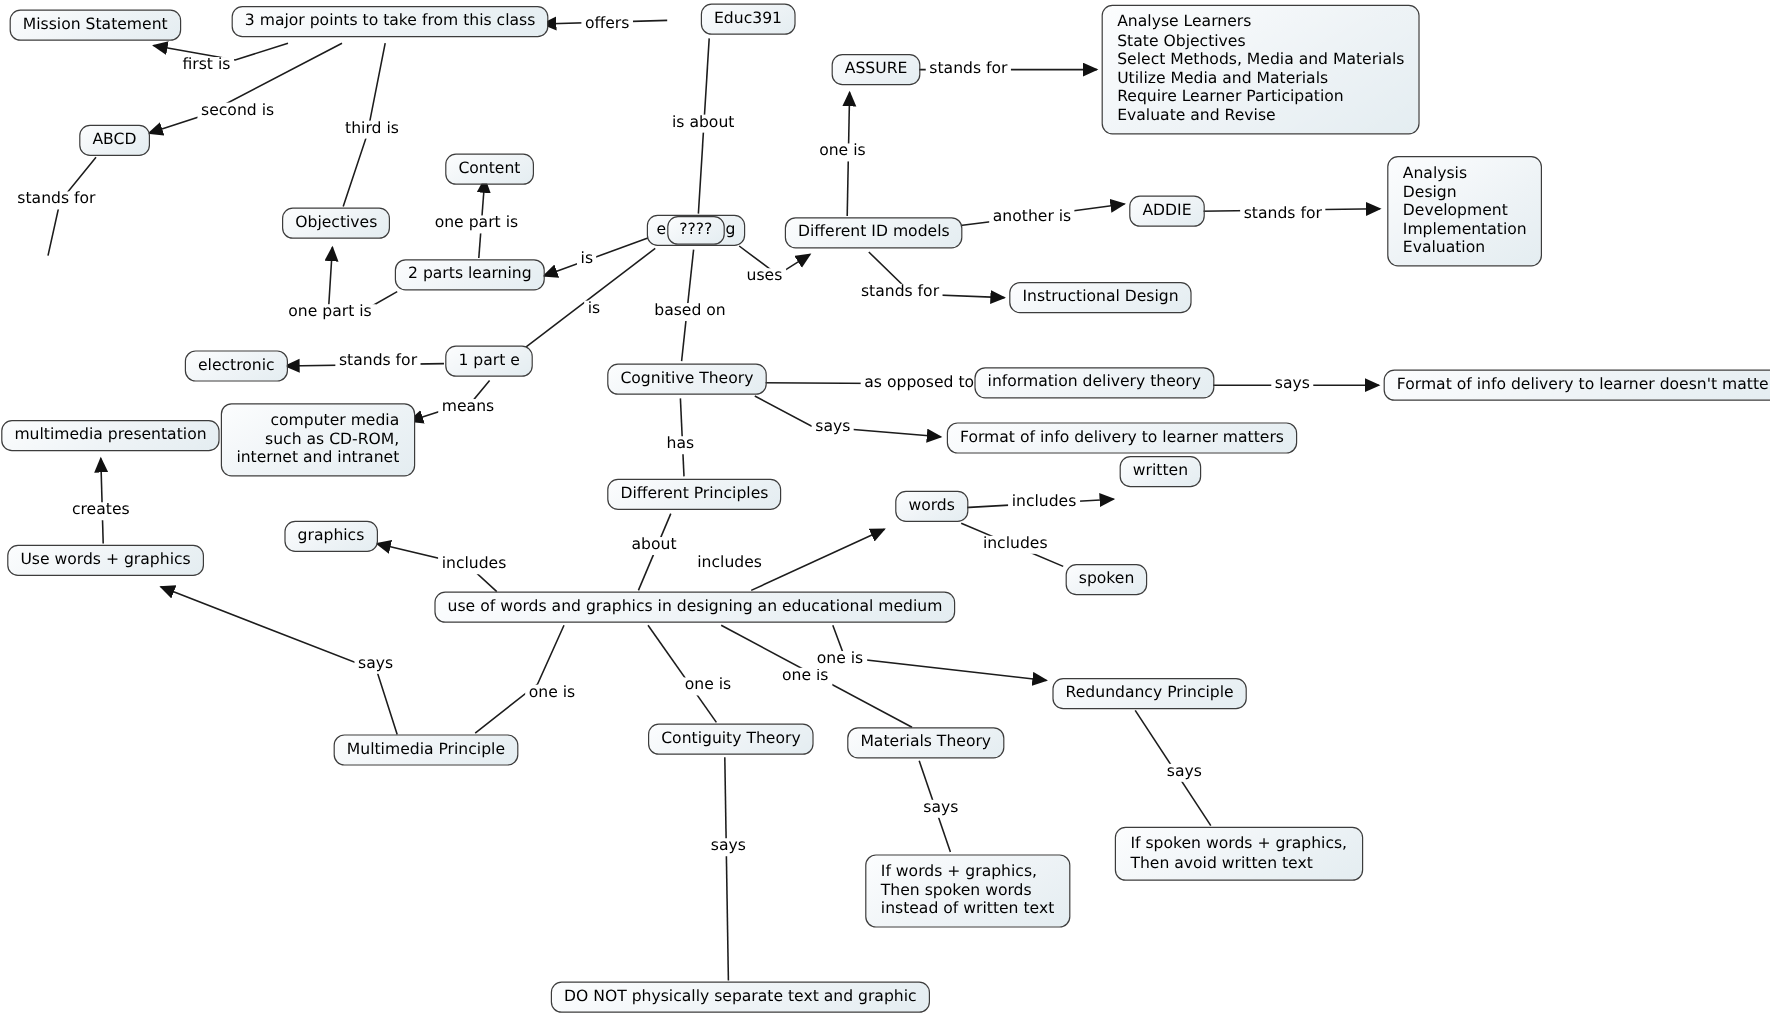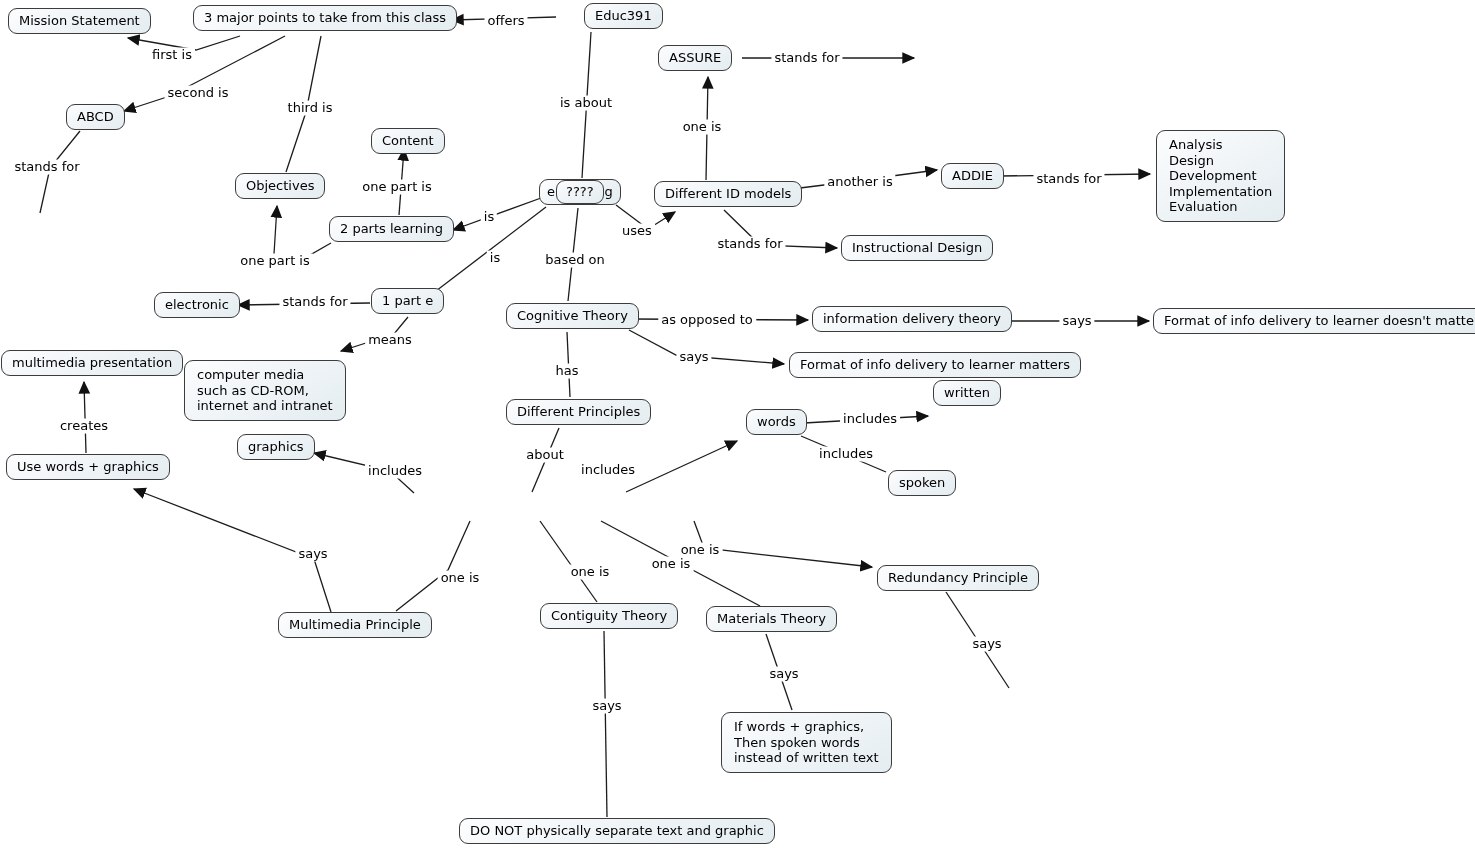--- a/index.html
+++ b/index.html
@@ -5,21 +5,21 @@
   html,body{margin:0;padding:0;background:#fff;}
   #canvas{position:relative;width:1475px;height:850px;background:#fff;overflow:hidden;
           font-family:"DejaVu Sans","Liberation Sans",sans-serif;}
   #edges{position:absolute;left:0;top:0;z-index:1;}
   .lbl{position:absolute;z-index:2;transform:translate(-50%,-50%);background:#fff;
        padding:0 3px;font-size:13px;color:#000;white-space:nowrap;line-height:1.15;}
   .node{position:absolute;z-index:3;background:linear-gradient(150deg,#fcfdfe 0%,#eef3f6 55%,#e4edf1 100%);
         border:1.3px solid #3c3c3c;border-radius:9px;padding:4px 10px;
         font-size:13px;color:#000;white-space:nowrap;text-align:center;line-height:1.2;box-sizing:border-box;}
   .node.multi{white-space:pre-line;text-align:left;padding:6px 12px;}
-  .node.multi.center{text-align:left;margin-top:24px;}
+  .node.multi.center{text-align:right;}
   .node.compound{display:flex;align-items:center;padding:4px 7px;}
   .node .inner{background:linear-gradient(150deg,#fcfdfe 0%,#eef3f6 55%,#e4edf1 100%);
         border:1.3px solid #3c3c3c;border-radius:9px;padding:3px 9px;margin:-4px 1px;}
   polyline{fill:none;stroke:#1c1c1c;stroke-width:1.3;}
 </style>
 </head>
 <body>
 
 <div id="canvas">
 
@@ -81,21 +81,21 @@
   <div class="lbl" style="left:860px;top:182px">another is</div>
   <div class="lbl" style="left:1069px;top:179px">stands for</div>
   <div class="lbl" style="left:489px;top:217px">is</div>
   <div class="lbl" style="left:637px;top:231px">uses</div>
   <div class="lbl" style="left:750px;top:244px">stands for</div>
   <div class="lbl" style="left:275px;top:261px">one part is</div>
   <div class="lbl" style="left:495px;top:258px">is</div>
   <div class="lbl" style="left:575px;top:260px">based on</div>
   <div class="lbl" style="left:315px;top:302px">stands for</div>
   <div class="lbl" style="left:390px;top:340px">means</div>
-  <div class="lbl" style="left:707px;top:320px">as opposed to</div>
+  <div class="lbl" style="left:766px;top:320px">as opposed to</div>
   <div class="lbl" style="left:1077px;top:321px">says</div>
   <div class="lbl" style="left:694px;top:357px">says</div>
   <div class="lbl" style="left:567px;top:371px">has</div>
   <div class="lbl" style="left:84px;top:426px">creates</div>
   <div class="lbl" style="left:545px;top:455px">about</div>
   <div class="lbl" style="left:395px;top:471px">includes</div>
   <div class="lbl" style="left:608px;top:470px">includes</div>
   <div class="lbl" style="left:870px;top:419px">includes</div>
   <div class="lbl" style="left:846px;top:454px">includes</div>
   <div class="lbl" style="left:313px;top:554px">says</div>
@@ -103,21 +103,27 @@
   <div class="lbl" style="left:590px;top:572px">one is</div>
   <div class="lbl" style="left:671px;top:564px">one is</div>
   <div class="lbl" style="left:700px;top:550px">one is</div>
   <div class="lbl" style="left:987px;top:644px">says</div>
   <div class="lbl" style="left:784px;top:674px">says</div>
   <div class="lbl" style="left:607px;top:706px">says</div>
 
   <div class="node" style="left:8px;top:8px">Mission Statement</div>
   <div class="node" style="left:193px;top:5px">3 major points to take from this class</div>
   <div class="node" style="left:584px;top:3px">Educ391</div>
-  <div class="node" style="left:658px;top:45px">ASSURE</div>
+  <div class="node" style="left:693px;top:45px">ASSURE</div>
+  <div class="node multi" style="left:918px;top:4px">Analyse Learners
+State Objectives
+Select Methods, Media and Materials
+Utilize Media and Materials
+Require Learner Participation
+Evaluate and Revise</div>
   <div class="node" style="left:66px;top:104px">ABCD</div>
   <div class="node" style="left:371px;top:128px">Content</div>
   <div class="node" style="left:235px;top:173px">Objectives</div>
 
   <div class="node compound" style="left:539px;top:179px">
     <span>e</span>
     <span class="inner">????</span>
     <span>g</span>
   </div>
 
@@ -139,22 +145,25 @@
 such as CD-ROM,
 internet and intranet</div>
   <div class="node" style="left:1px;top:350px">multimedia presentation</div>
   <div class="node" style="left:789px;top:352px">Format of info delivery to learner matters</div>
   <div class="node" style="left:506px;top:399px">Different Principles</div>
   <div class="node" style="left:746px;top:409px">words</div>
   <div class="node" style="left:933px;top:380px">written</div>
   <div class="node" style="left:6px;top:454px">Use words + graphics</div>
   <div class="node" style="left:237px;top:434px">graphics</div>
   <div class="node" style="left:888px;top:470px">spoken</div>
+  <div class="node" style="left:362px;top:493px">use of words and graphics in designing an educational medium</div>
   <div class="node" style="left:877px;top:565px">Redundancy Principle</div>
   <div class="node" style="left:278px;top:612px">Multimedia Principle</div>
   <div class="node" style="left:540px;top:603px">Contiguity Theory</div>
   <div class="node" style="left:706px;top:606px">Materials Theory</div>
   <div class="node multi" style="left:721px;top:712px">If words + graphics,
 Then spoken words
 instead of written text</div>
+  <div class="node multi" style="left:929px;top:689px">If spoken words + graphics,
+Then avoid written text</div>
   <div class="node" style="left:459px;top:818px">DO NOT physically separate text and graphic</div>
 
 </div>
 
 </body></html>

